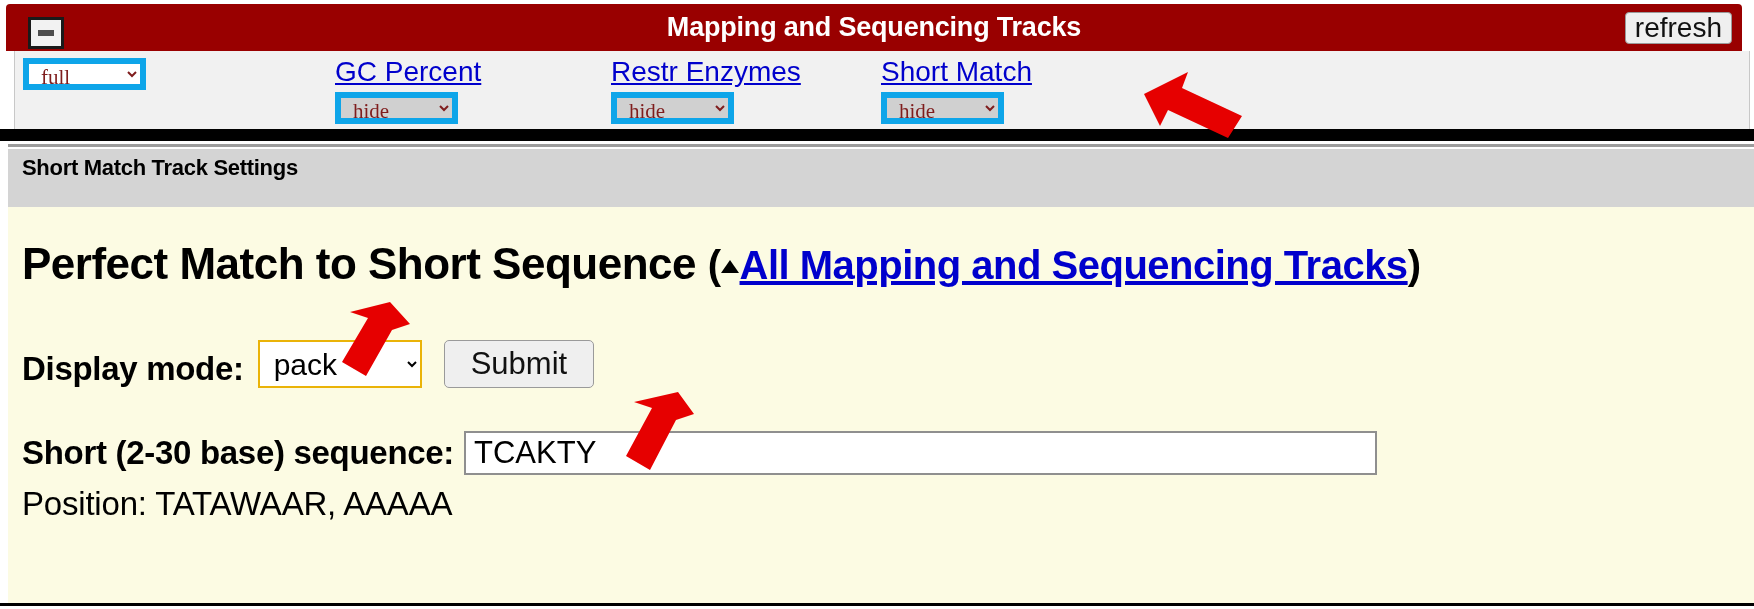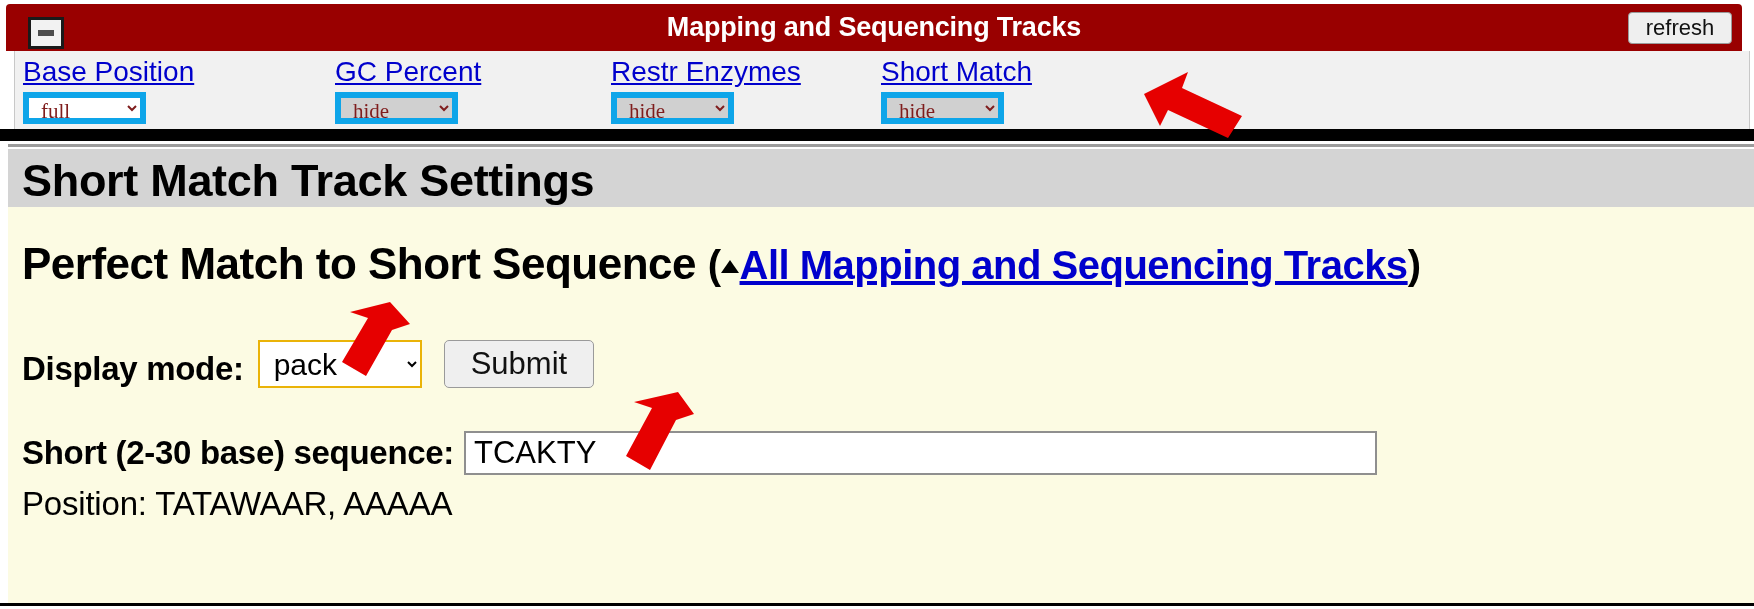--- a/index.html
+++ b/index.html
@@ -67,21 +67,21 @@
     position: absolute;
     right: 10px;
     top: 8px;
     min-width: 104px;
     height: 32px;
     line-height: 30px;
     text-align: center;
     background: #efefef;
     border: 1px solid #9a9a9a;
     border-radius: 4px;
-    font-size: 22px;
+    font-size: 28px;
     color: #111;
     padding: 0 9px;
     box-sizing: border-box;
     cursor: pointer;
   }
 
   
   .trackrow {
     position: absolute;
     left: 14px;
@@ -148,21 +148,21 @@
     top: 149px;
     width: 1746px;
     height: 58px;
     background: #d4d4d4;
     box-sizing: border-box;
   }
   .settings-bar-title {
     position: absolute;
     left: 14px;
     top: 6px;
-    font-size: 45px;
+    font-size: 22px;
     font-weight: bold;
     color: #000;
     letter-spacing: -0.3px;
   }
 
   
   .body-panel {
     position: absolute;
     left: 8px;
     top: 207px;
@@ -305,21 +305,20 @@
     <div class="titlebar-text">Mapping and Sequencing Tracks</div>
     <div class="minus-btn">
       <span class="bar"></span>
     </div>
     <div class="refresh-btn">refresh</div>
   </div>
 
   <div class="trackrow">
 
     <div class="track" style="left:8px;">
-      <a class="track-link">Base Position</a>
       <select class="track-select white">
         <option>full</option>
       </select>
     </div>
 
     <div class="track" style="left:320px;">
       <a class="track-link">GC Percent</a>
       <select class="track-select">
         <option>hide</option>
       </select>

